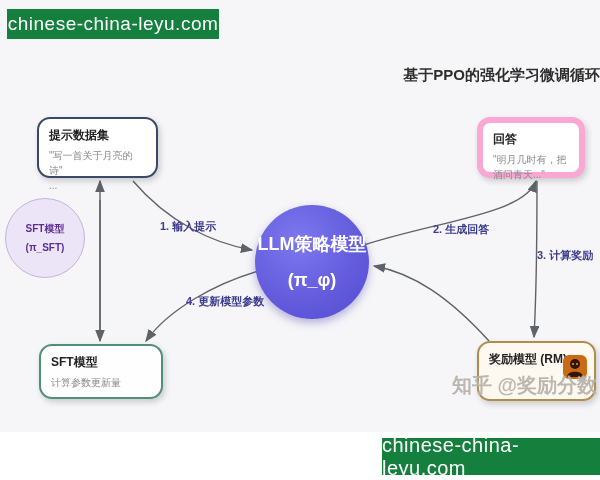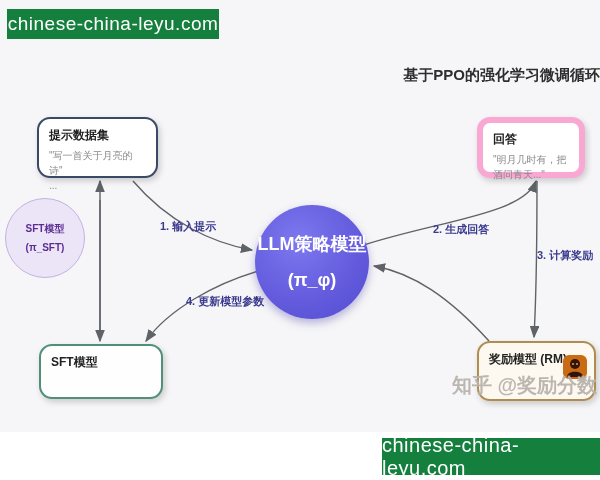--- a/index.html
+++ b/index.html
@@ -120,20 +120,21 @@
   <div>(π_SFT)</div>
 </div>
 
 <div class="circle circle-llm">
   <div>LLM策略模型</div>
   <div>(π_φ)</div>
 </div>
 
 <div class="node-box box-ppo">
   <div class="nb-title">SFT模型</div>
+  <div class="nb-sub">计算参数更新量</div>
 </div>
 
 <div class="node-box box-rm">
   <div class="nb-title">奖励模型 (RM)</div>
   <svg class="rm-icon" viewBox="0 0 24 24">
     <rect x="0" y="0" width="24" height="24" rx="6" fill="#c96a14"></rect>
     <circle cx="12" cy="9" r="5" fill="#33140a"></circle>
     <path d="M4 22 C4 15 20 15 20 22 Z" fill="#33140a"></path>
     <circle cx="10" cy="9" r="1.1" fill="#e8903c"></circle>
     <circle cx="14" cy="9" r="1.1" fill="#e8903c"></circle>

